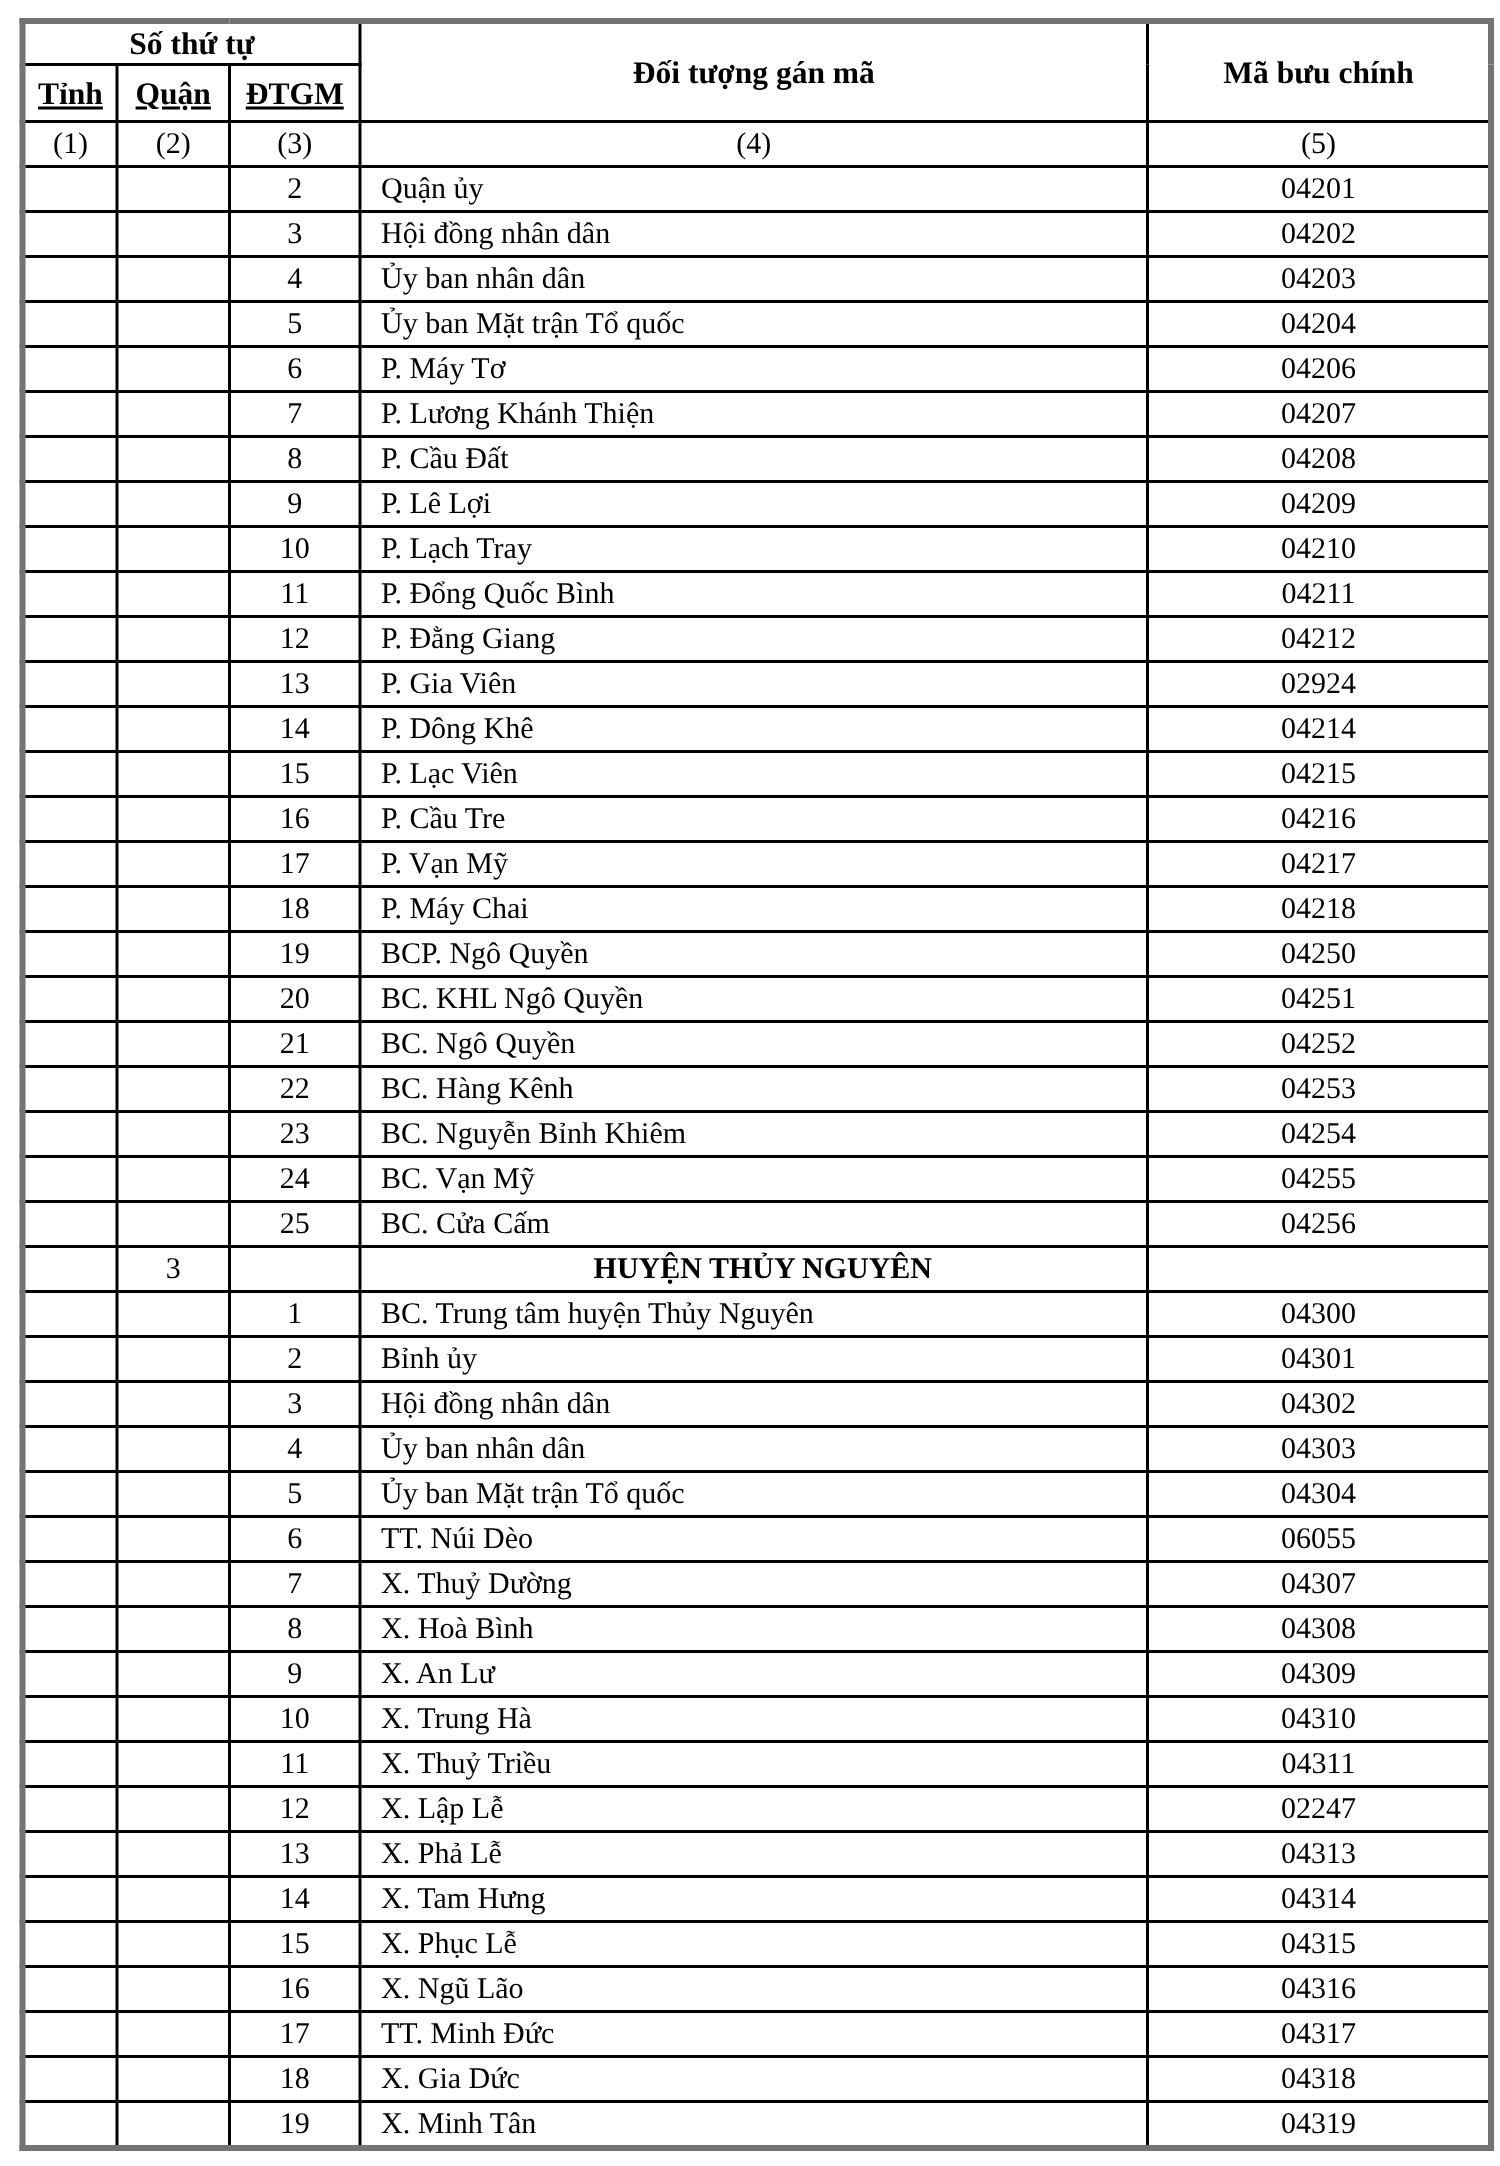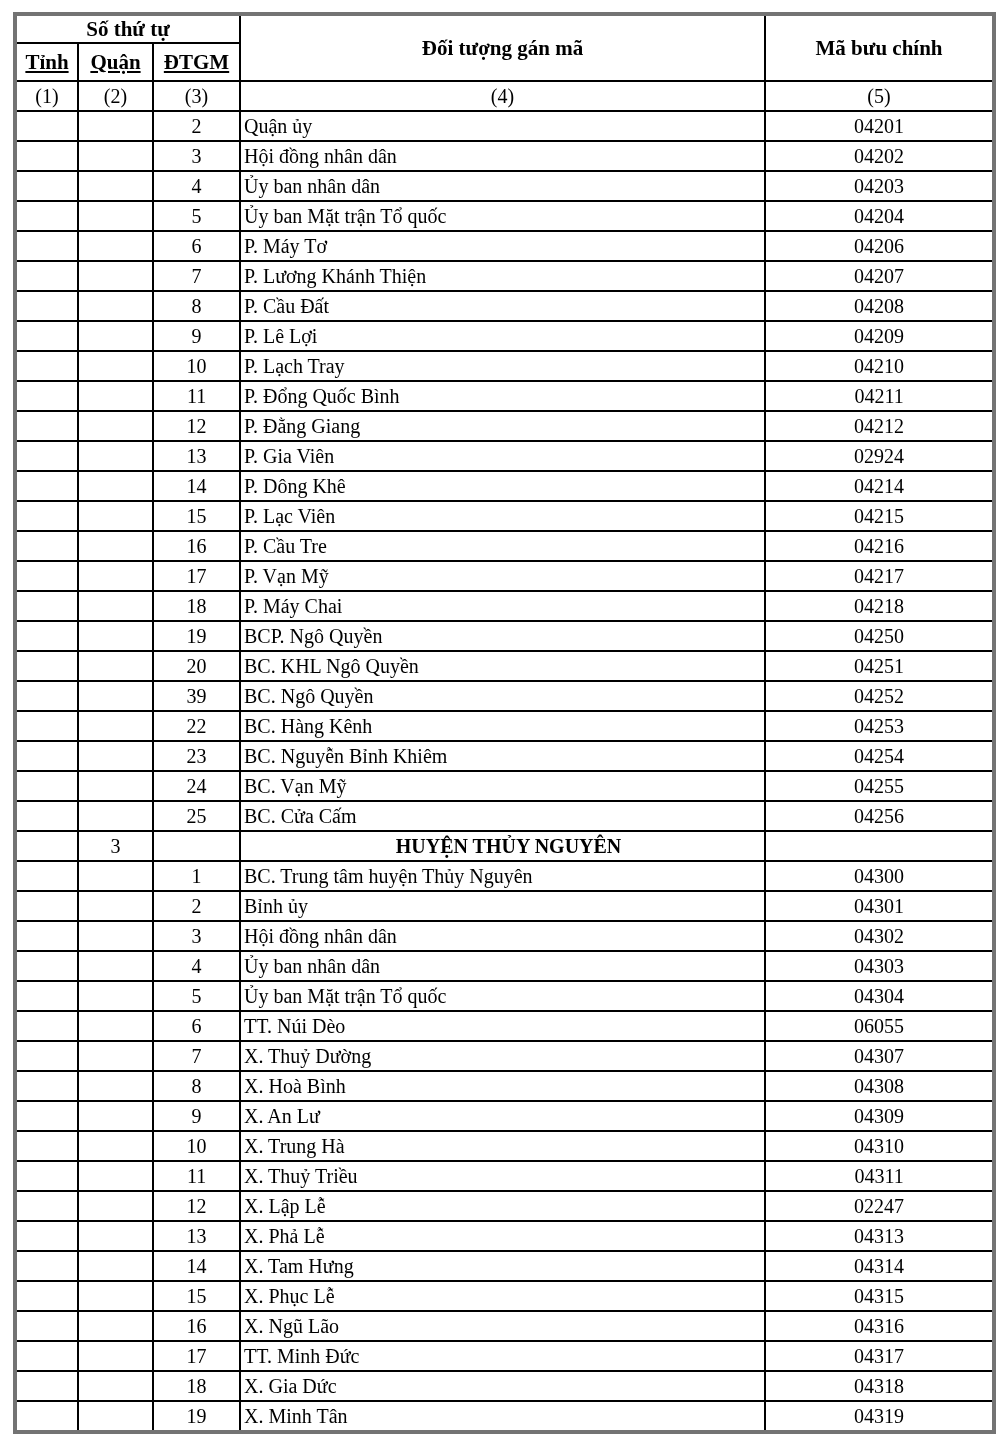--- a/index.html
+++ b/index.html
@@ -42,21 +42,21 @@
     font-weight: normal;
     font-size: 20px;
     text-align: center;
   }
   
   tbody td {
     height: 28px;
     font-size: 20px;
   }
   td.c-tinh, td.c-quan, td.c-dtgm, td.c-code { text-align: center; }
-  td.c-obj { text-align: left; padding-left: 3px; }
+  td.c-obj { text-align: left; padding-left: 13px; }
   tr.section td.c-obj {
     font-weight: bold;
     text-align: center;
     padding-left: 12px;
   }
 </style>
 </head>
 <body>
 
 <div class="page">
@@ -217,21 +217,21 @@
         <tr>
           <td class="c-tinh"></td>
           <td class="c-quan"></td>
           <td class="c-dtgm">20</td>
           <td class="c-obj">BC. KHL Ngô Quyền</td>
           <td class="c-code">04251</td>
         </tr>
         <tr>
           <td class="c-tinh"></td>
           <td class="c-quan"></td>
-          <td class="c-dtgm">39</td>
+          <td class="c-dtgm">21</td>
           <td class="c-obj">BC. Ngô Quyền</td>
           <td class="c-code">04252</td>
         </tr>
         <tr>
           <td class="c-tinh"></td>
           <td class="c-quan"></td>
           <td class="c-dtgm">22</td>
           <td class="c-obj">BC. Hàng Kênh</td>
           <td class="c-code">04253</td>
         </tr>

